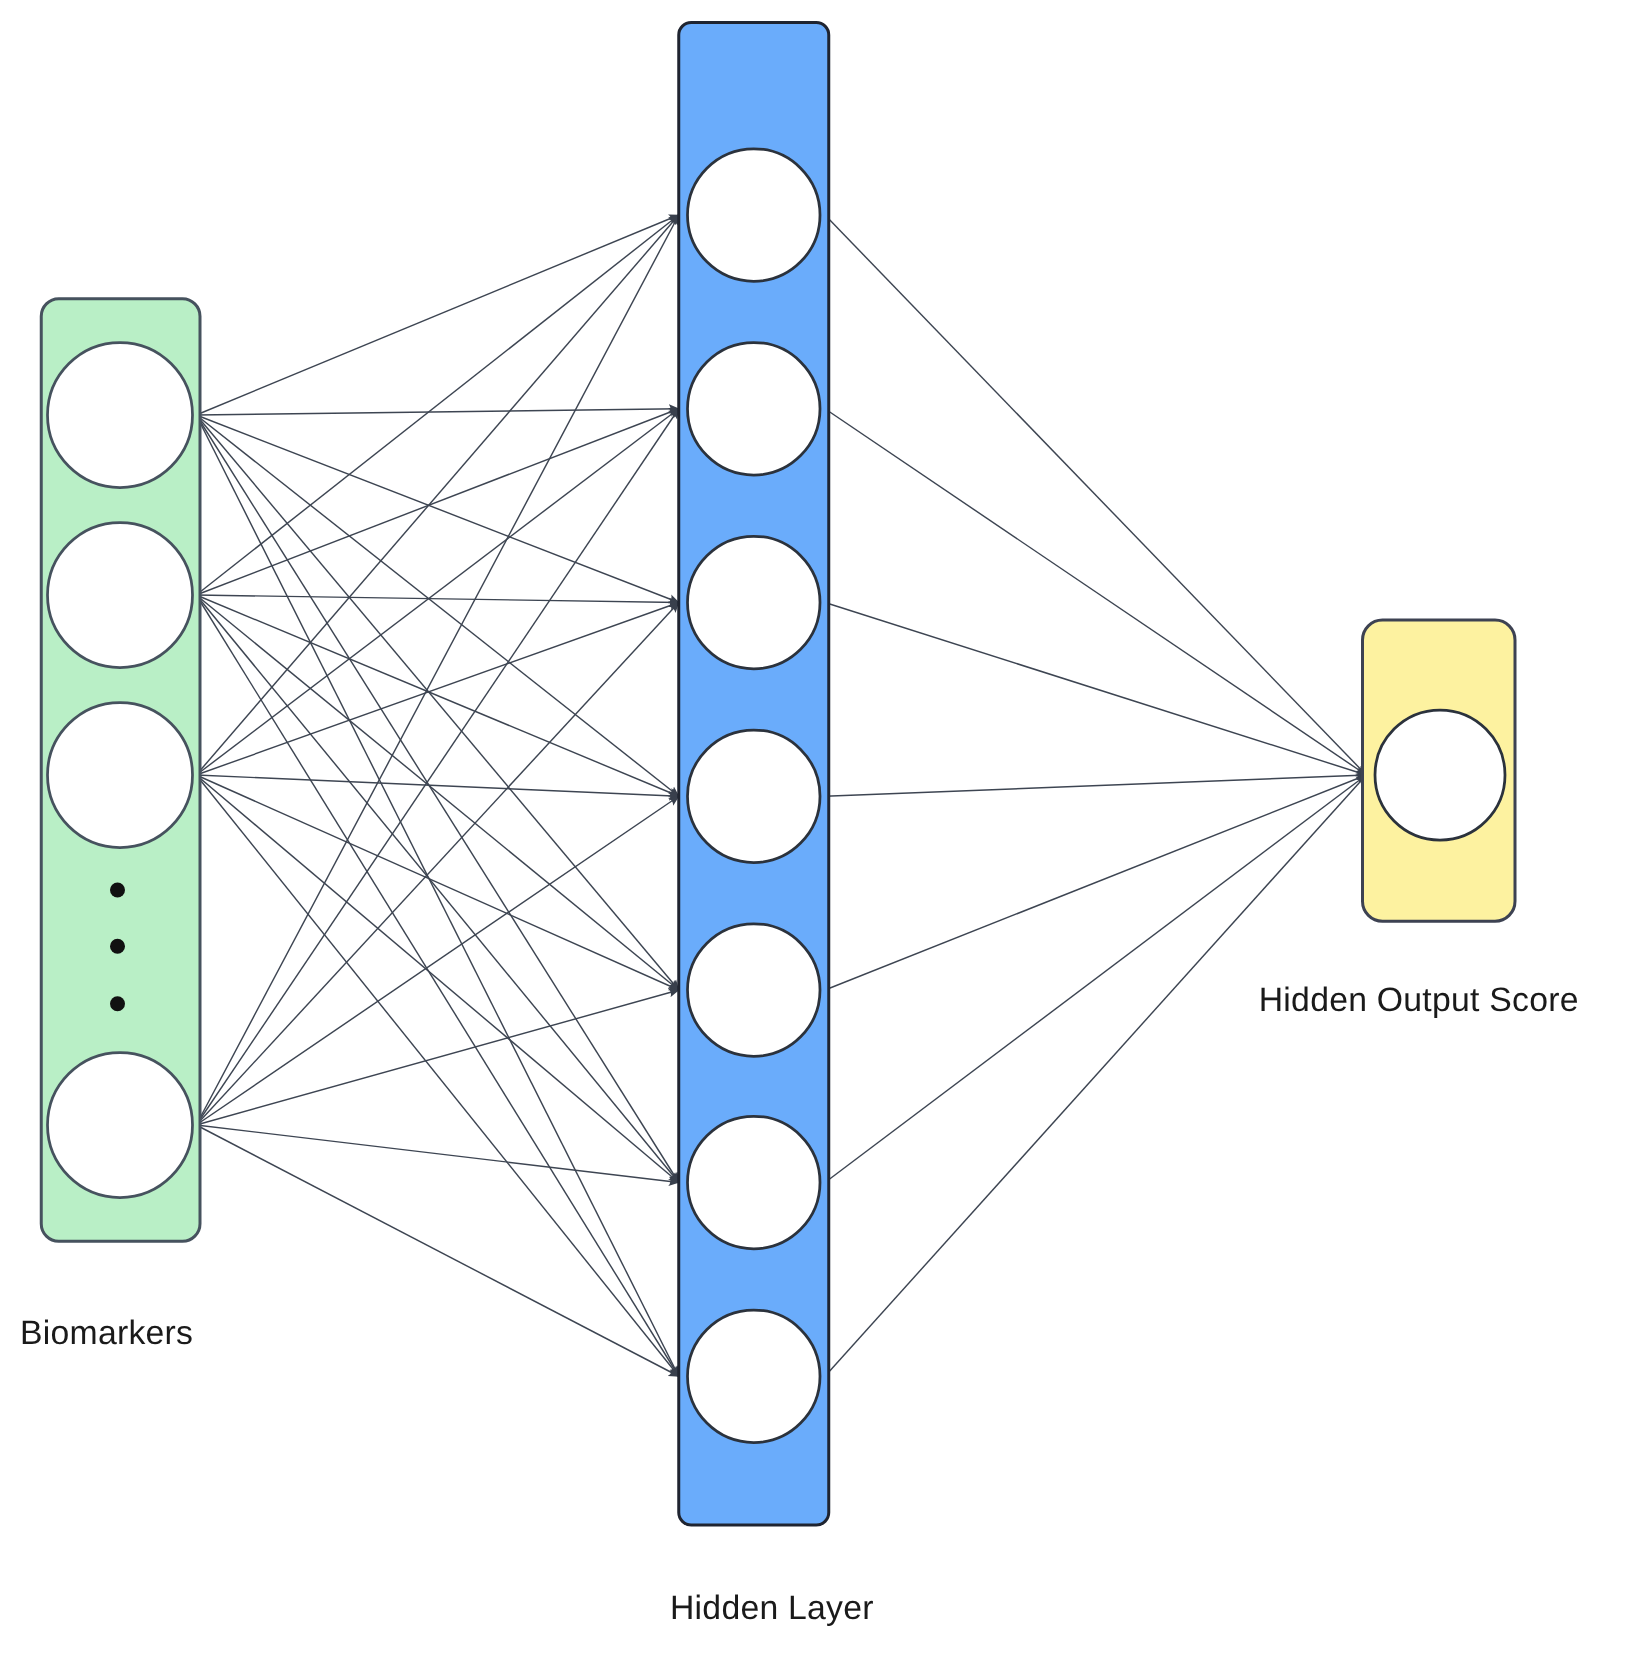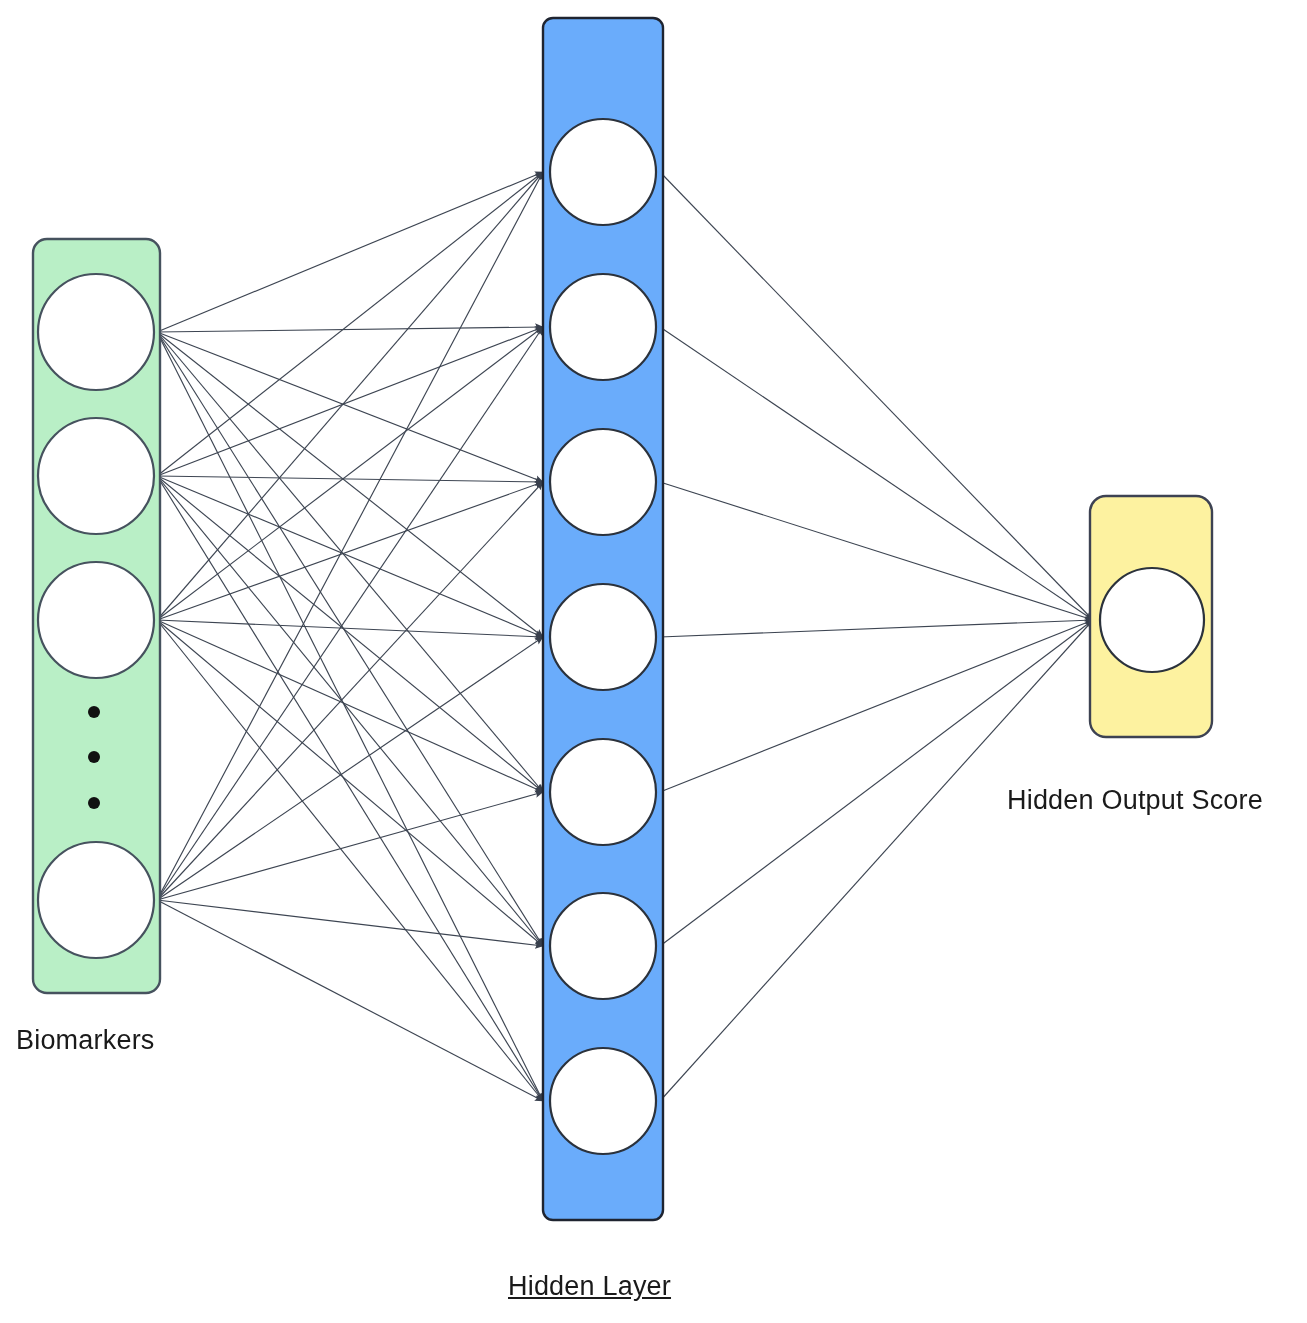--- a/index.html
+++ b/index.html
@@ -26,22 +26,22 @@
     display: block;
   }
   .layer-label {
     position: absolute;
     font-family: "Liberation Sans", sans-serif;
     font-size: 27px;
     color: #1a1a1a;
     white-space: nowrap;
     letter-spacing: 0.2px;
   }
-  #label-biomarkers { left: 16px; top: 1025px; text-align: center; }
-  #label-hidden     { left: 508px; top: 1271px; text-decoration: underline; }
+  #label-biomarkers { left: 16px; top: 1051px; text-align: center; }
+  #label-hidden     { left: 536px; top: 1271px; }
   #label-output     { left: 1007px; top: 785px; }
 </style>
 </head>
 <body>
 
 <div id="canvas-wrap">
 
   <svg id="net-svg" viewBox="0 0 1307 1323">
     <defs>
       <marker id="arrow" viewBox="0 0 10 10" refX="9.2" refY="5" markerWidth="7.5" markerHeight="7.5" orient="auto-start-reverse">

